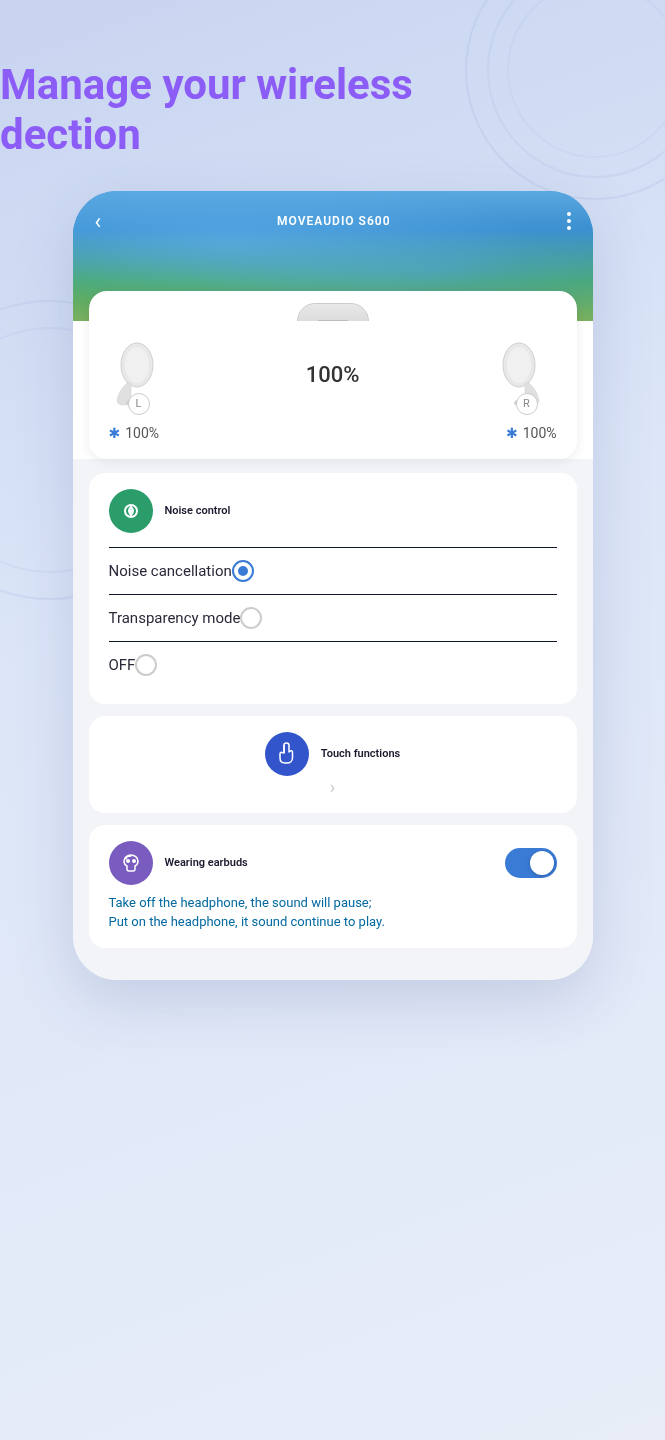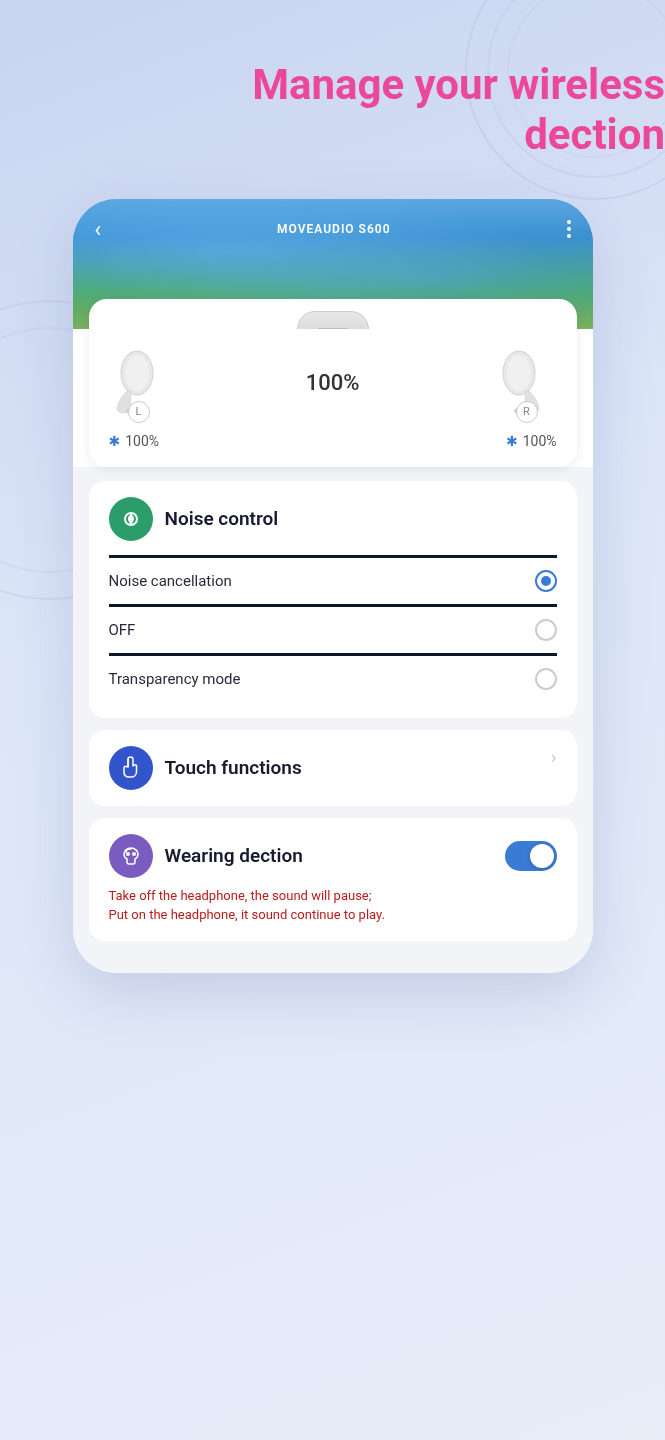--- a/index.html
+++ b/index.html
@@ -51,26 +51,26 @@
     }
     .bg-circle-left::before {
       content: '';
       position: absolute;
       top: 25px; left: 25px; right: 25px; bottom: 25px;
       border-radius: 50%;
       border: 2px solid rgba(180,195,230,0.25);
     }
 
     .page-title {
-      text-align: right;
+      text-align: left;
       padding-top: 60px;
-      padding-bottom: 38px;
+      padding-bottom: 30px;
       font-size: 42px;
       font-weight: 700;
-      color: #ec4899;
+      color: #8b5cf6;
       line-height: 1.2;
       position: relative;
       z-index: 1;
     }
 
     
     .phone-mockup {
       position: relative;
       width: 520px;
       margin: 0 auto;
@@ -277,31 +277,31 @@
 
     .icon-touch {
       background: #3355cc;
     }
 
     .icon-wearing {
       background: #7a5cc0;
     }
 
     .section-title {
-      font-size: 19px;
+      font-size: 11px;
       font-weight: 600;
       color: #1a1a2e;
     }
 
     .radio-row {
       display: flex;
       align-items: center;
-      justify-content: space-between;
+      justify-content: flex-start;
       padding: 12px 0;
-      border-top: 3px solid #0f172a;
+      border-top: 1px solid #0f172a;
     }
 
     .radio-label {
       font-size: 15px;
       color: #2a2a3a;
     }
 
     .radio-btn {
       width: 22px;
       height: 22px;
@@ -320,21 +320,23 @@
       content: '';
       width: 10px;
       height: 10px;
       border-radius: 50%;
       background: #3a7bd5;
     }
 
     
     .touch-row {
       display: flex;
+      align-items: center;
       justify-content: space-between;
+      flex-direction: column;
     }
 
     .chevron-right {
       color: #ccc;
       font-size: 18px;
     }
 
     
     .wearing-header {
       display: flex;
@@ -367,21 +369,21 @@
       top: 3px;
       width: 24px;
       height: 24px;
       background: white;
       border-radius: 50%;
       box-shadow: 0 1px 4px rgba(0,0,0,0.2);
     }
 
     .wearing-desc {
       font-size: 13px;
-      color: #b91c1c;
+      color: #0369a1;
       line-height: 1.5;
       margin-top: 4px;
     }
   </style>
 </head>
 <body>
 
 <div class="bg-circle-top-right"></div>
 <div class="bg-circle-left"></div>
 
@@ -474,26 +476,26 @@
         </div>
         <span class="section-title">Noise control</span>
       </div>
 
       <div class="radio-row">
         <span class="radio-label">Noise cancellation</span>
         <div class="radio-btn active"></div>
       </div>
 
       <div class="radio-row">
+        <span class="radio-label">Transparency mode</span>
+        <div class="radio-btn"></div>
+      </div>
+
+      <div class="radio-row">
         <span class="radio-label">OFF</span>
-        <div class="radio-btn"></div>
-      </div>
-
-      <div class="radio-row">
-        <span class="radio-label">Transparency mode</span>
         <div class="radio-btn"></div>
       </div>
     </div>
 
     <div class="section-card">
       <div class="touch-row">
         <div class="section-header" style="margin-bottom:0;">
           <div class="section-icon icon-touch">
             <svg width="24" height="24" viewBox="0 0 24 24">
               <path d="M9 3 C9 2 10 1 11.5 1 C13 1 14 2 14 3.5 L14 10 L15.5 9 C16.5 8.5 17.5 9 17.5 10 L17.5 16 C17.5 19 15 21 12 21 L10 21 C7 21 5 19 5 16 L5 12 C5 11 6 10 7 10.5 L9 11 Z" fill="none" stroke="white" stroke-width="1.5" stroke-linejoin="round"></path>
@@ -510,21 +512,21 @@
       <div class="wearing-header">
         <div class="section-icon icon-wearing">
           <svg width="24" height="24" viewBox="0 0 24 24">
             <path d="M12 4 C8 4 5 7 5 10 C5 12 6 14 8 15 L8 18 C8 19 9 20 10 20 L14 20 C15 20 16 19 16 18 L16 15 C18 14 19 12 19 10 C19 7 16 4 12 4 Z" fill="none" stroke="white" stroke-width="1.5"></path>
             <circle cx="9" cy="10" r="2" fill="white"></circle>
             <circle cx="15" cy="10" r="2" fill="white"></circle>
             <path d="M7 8 C7 6 9 5 12 5" stroke="white" stroke-width="1.5" fill="none" stroke-linecap="round"></path>
           </svg>
         </div>
         <div class="wearing-title-row">
-          <span class="section-title">Wearing dection</span>
+          <span class="section-title">Wearing earbuds</span>
           <div class="toggle"></div>
         </div>
       </div>
       <div class="wearing-desc">
         <span>Take off the headphone, the sound will pause;</span><br>
         <span>Put on the headphone, it sound continue to play.</span>
       </div>
     </div>
 
   </div>

